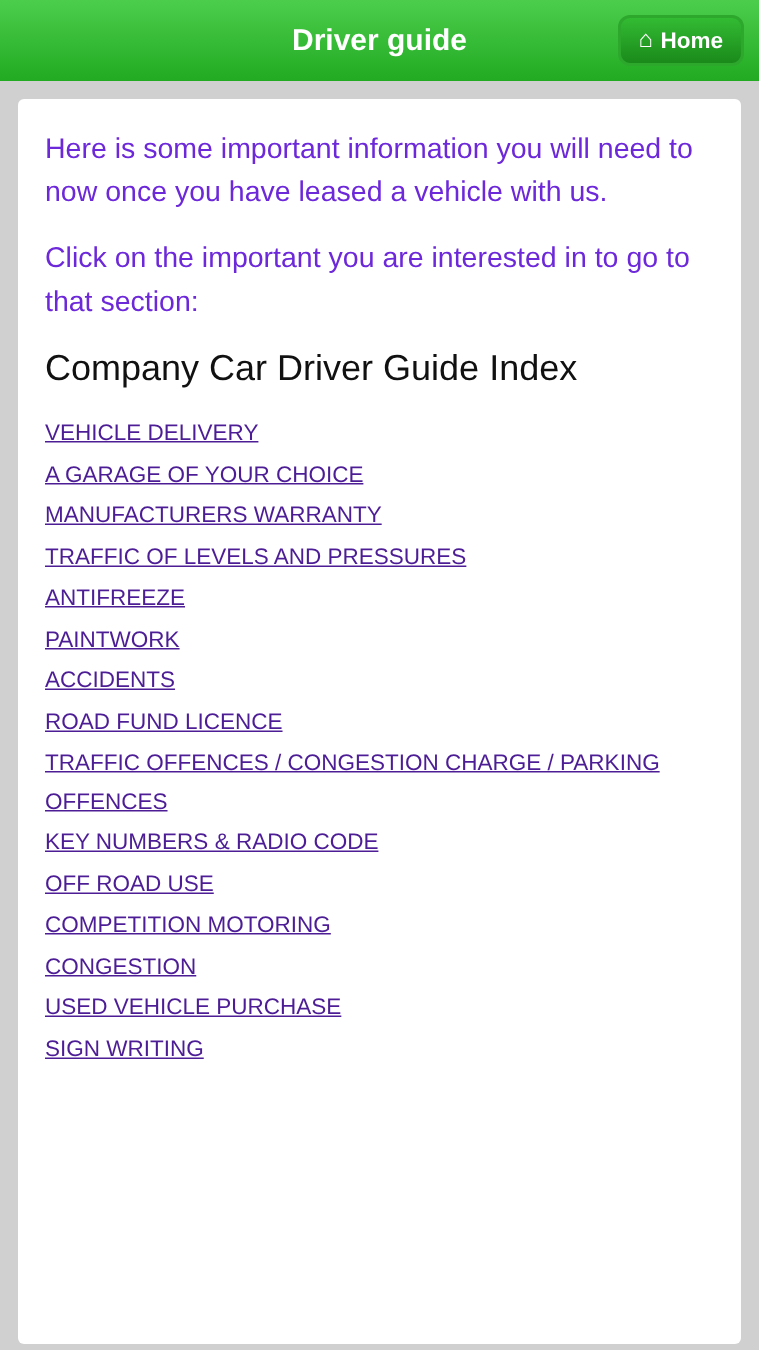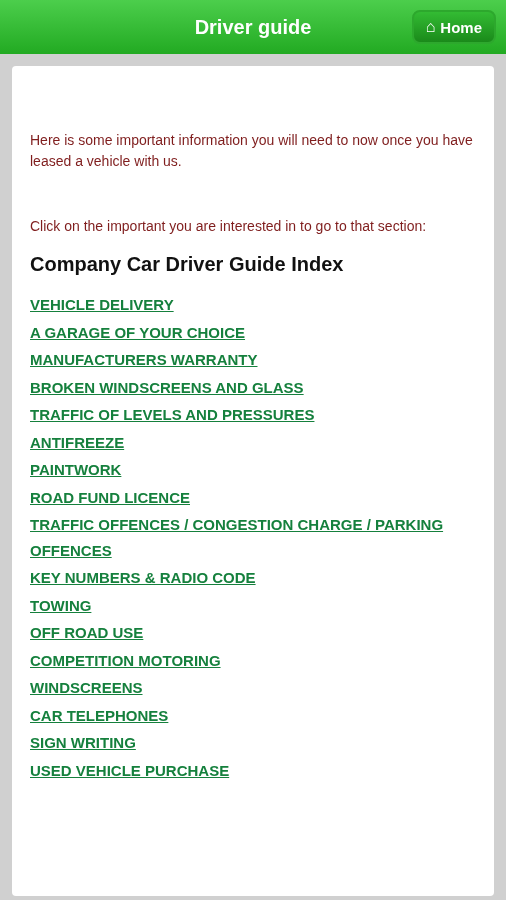--- a/index.html
+++ b/index.html
@@ -54,47 +54,46 @@
 
     .content-wrapper {
       margin: 12px;
       background: white;
       border-radius: 4px;
       padding: 20px 18px;
       min-height: 830px;
     }
 
     .intro-text {
-      font-size: 14px;
-      color: #7f1d1d;
+      font-size: 19px;
+      color: #6d28d9;
       line-height: 1.5;
       margin-bottom: 16px;
-      margin-top: 44px;
     }
 
     .index-title {
-      font-size: 20px;
-      font-weight: bold;
+      font-size: 24px;
+      font-weight: normal;
       color: #111;
       margin-bottom: 16px;
     }
 
     .link-list {
       list-style: none;
     }
 
     .link-list li {
       margin-bottom: 2px;
     }
 
     .link-list li a {
-      color: #15803d;
+      color: #4c1d95;
       text-decoration: underline;
       font-size: 15px;
-      font-weight: bold;
+      font-weight: normal;
       line-height: 1.7;
       display: inline-block;
     }
   </style>
 </head>
 <body>
 
 <div class="header">
   <span class="header-title">Driver guide</span>
   <button class="home-button">
@@ -108,28 +107,26 @@
     <span>Here is some important information you will need to now once you have leased a vehicle with us.</span>
   </p>
   <p class="intro-text">
     <span>Click on the important you are interested in to go to that section:</span>
   </p>
   <h2 class="index-title">Company Car Driver Guide Index</h2>
   <ul class="link-list" id="link-list">
   <li><a href="#">VEHICLE DELIVERY</a></li>
       <li><a href="#">A GARAGE OF YOUR CHOICE</a></li>
       <li><a href="#">MANUFACTURERS WARRANTY</a></li>
-      <li><a href="#">BROKEN WINDSCREENS AND GLASS</a></li>
       <li><a href="#">TRAFFIC OF LEVELS AND PRESSURES</a></li>
       <li><a href="#">ANTIFREEZE</a></li>
       <li><a href="#">PAINTWORK</a></li>
+      <li><a href="#">ACCIDENTS</a></li>
       <li><a href="#">ROAD FUND LICENCE</a></li>
       <li><a href="#">TRAFFIC OFFENCES / CONGESTION CHARGE / PARKING OFFENCES</a></li>
       <li><a href="#">KEY NUMBERS &amp; RADIO CODE</a></li>
-      <li><a href="#">TOWING</a></li>
       <li><a href="#">OFF ROAD USE</a></li>
       <li><a href="#">COMPETITION MOTORING</a></li>
-      <li><a href="#">WINDSCREENS</a></li>
-      <li><a href="#">CAR TELEPHONES</a></li>
+      <li><a href="#">CONGESTION</a></li>
+      <li><a href="#">USED VEHICLE PURCHASE</a></li>
       <li><a href="#">SIGN WRITING</a></li>
-      <li><a href="#">USED VEHICLE PURCHASE</a></li>
     </ul>
 </div>
 
 </body></html>

